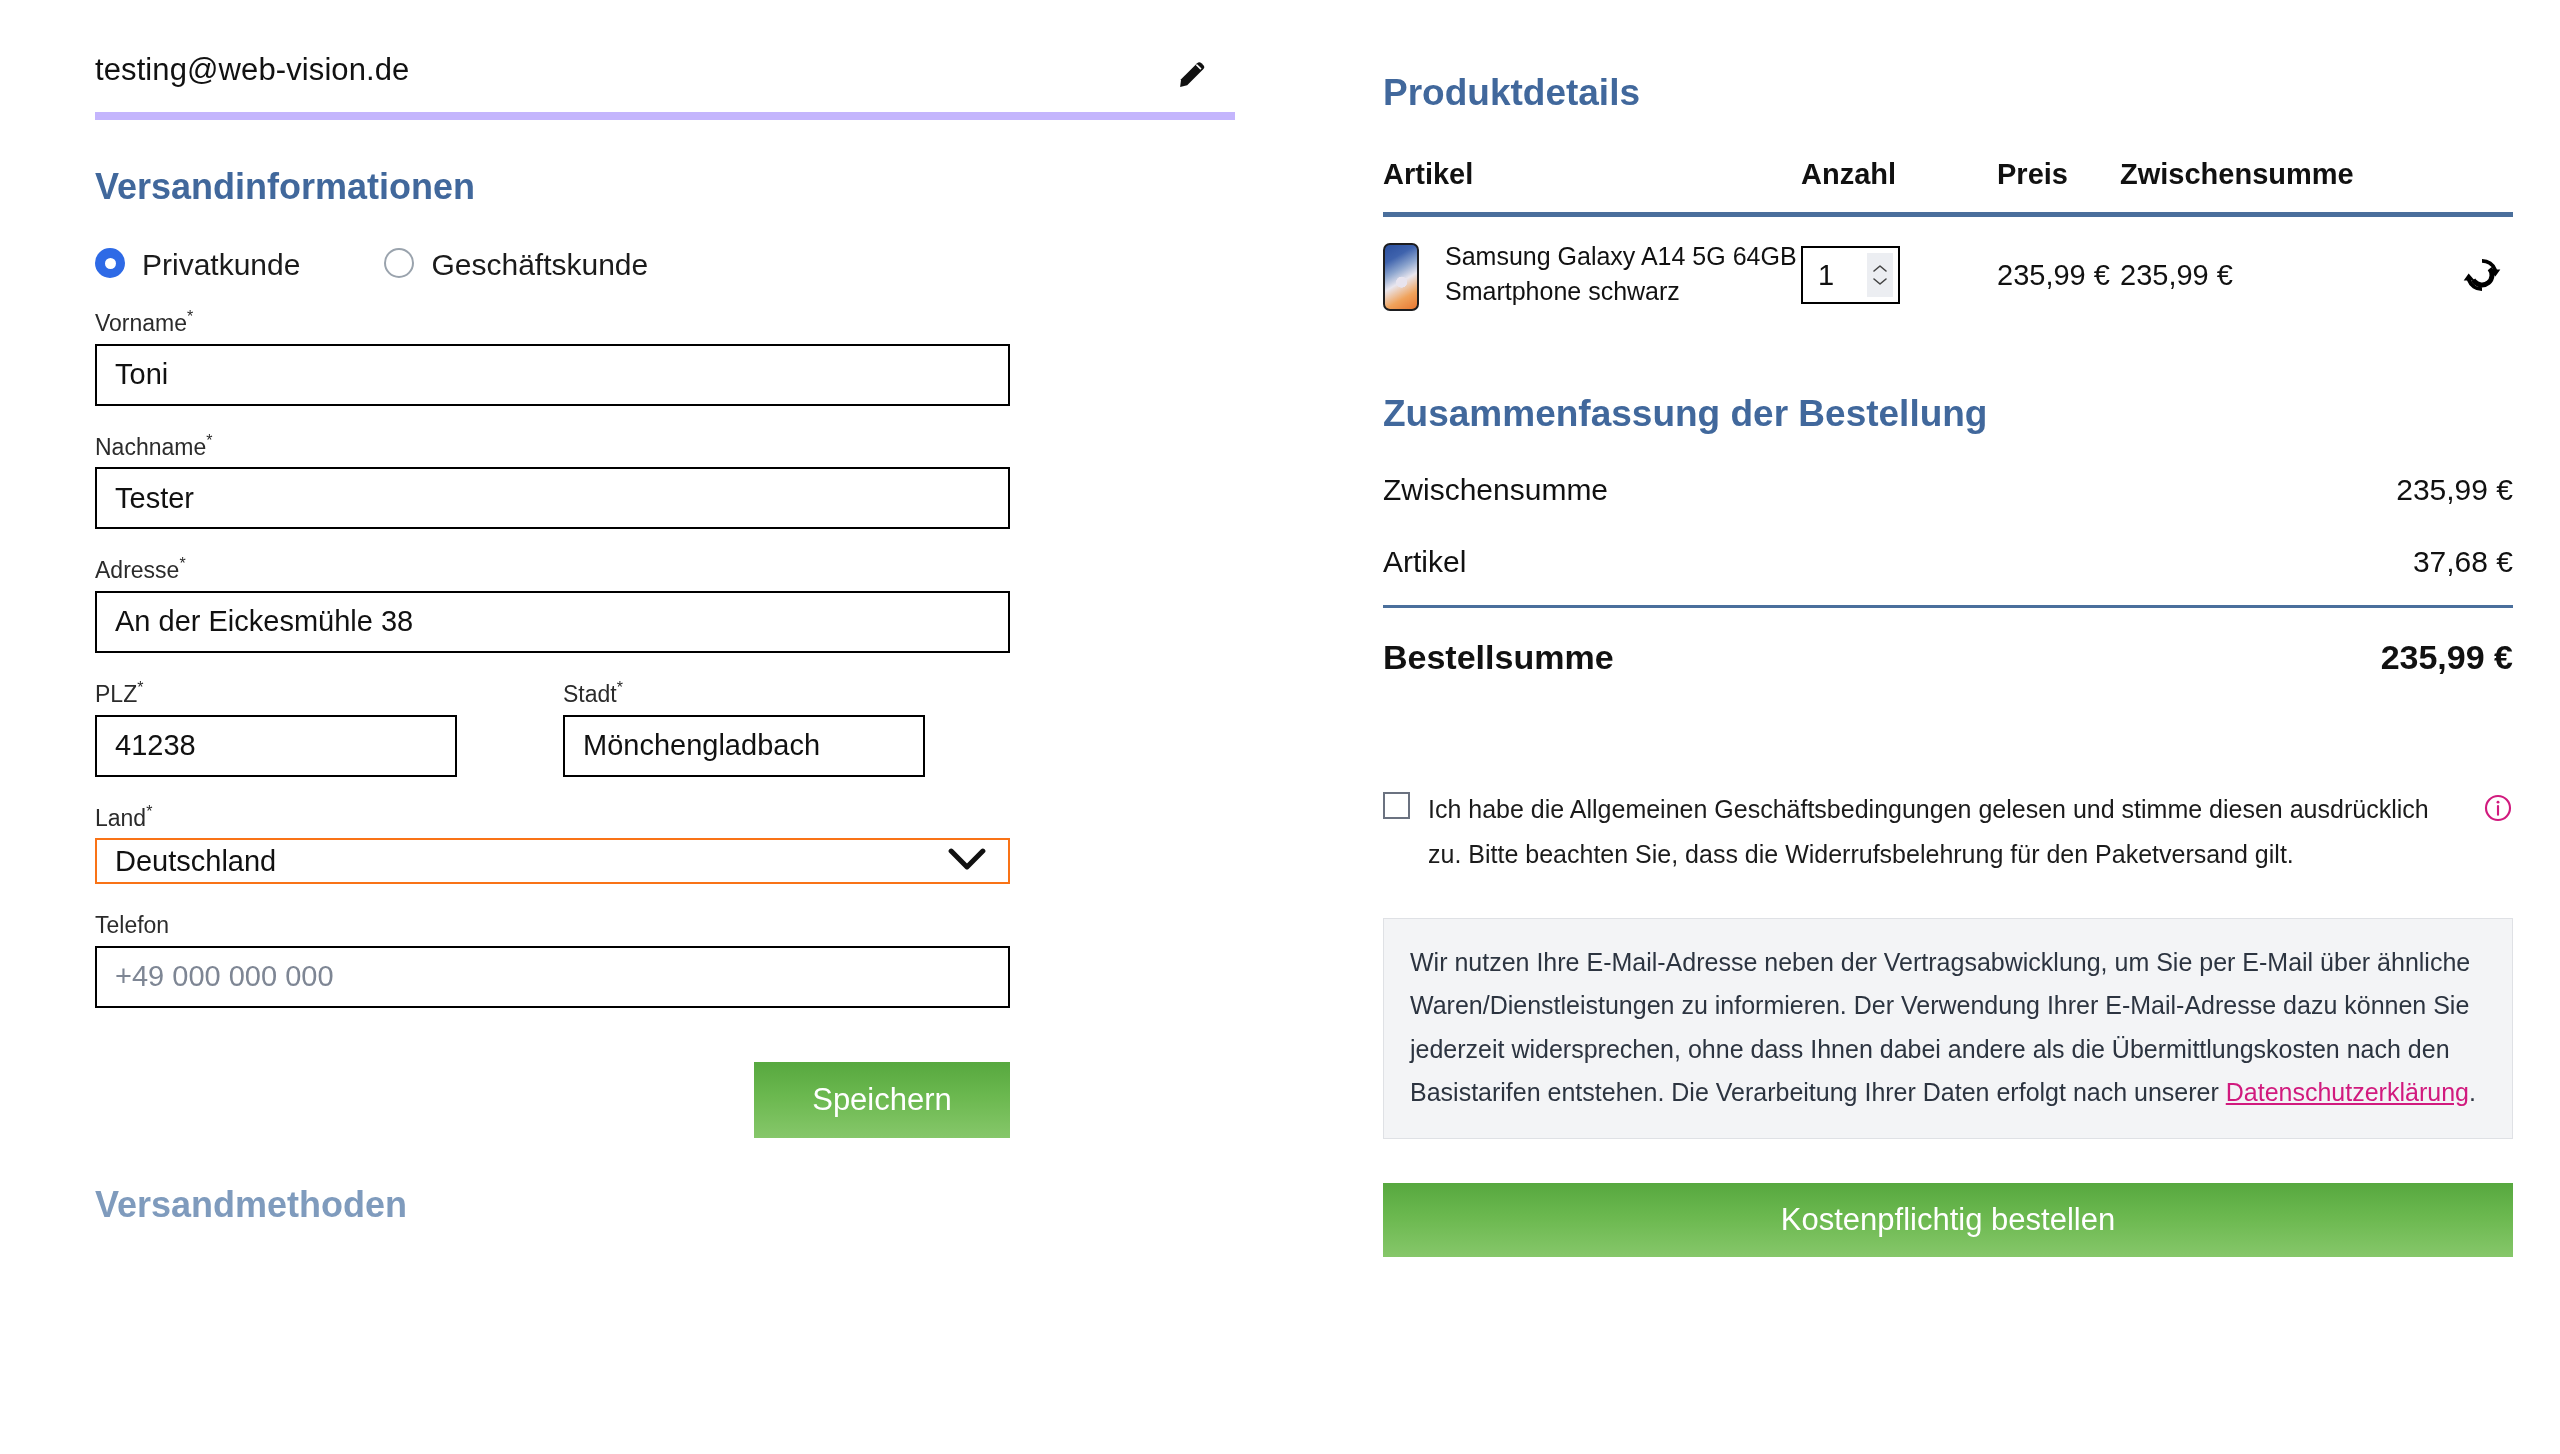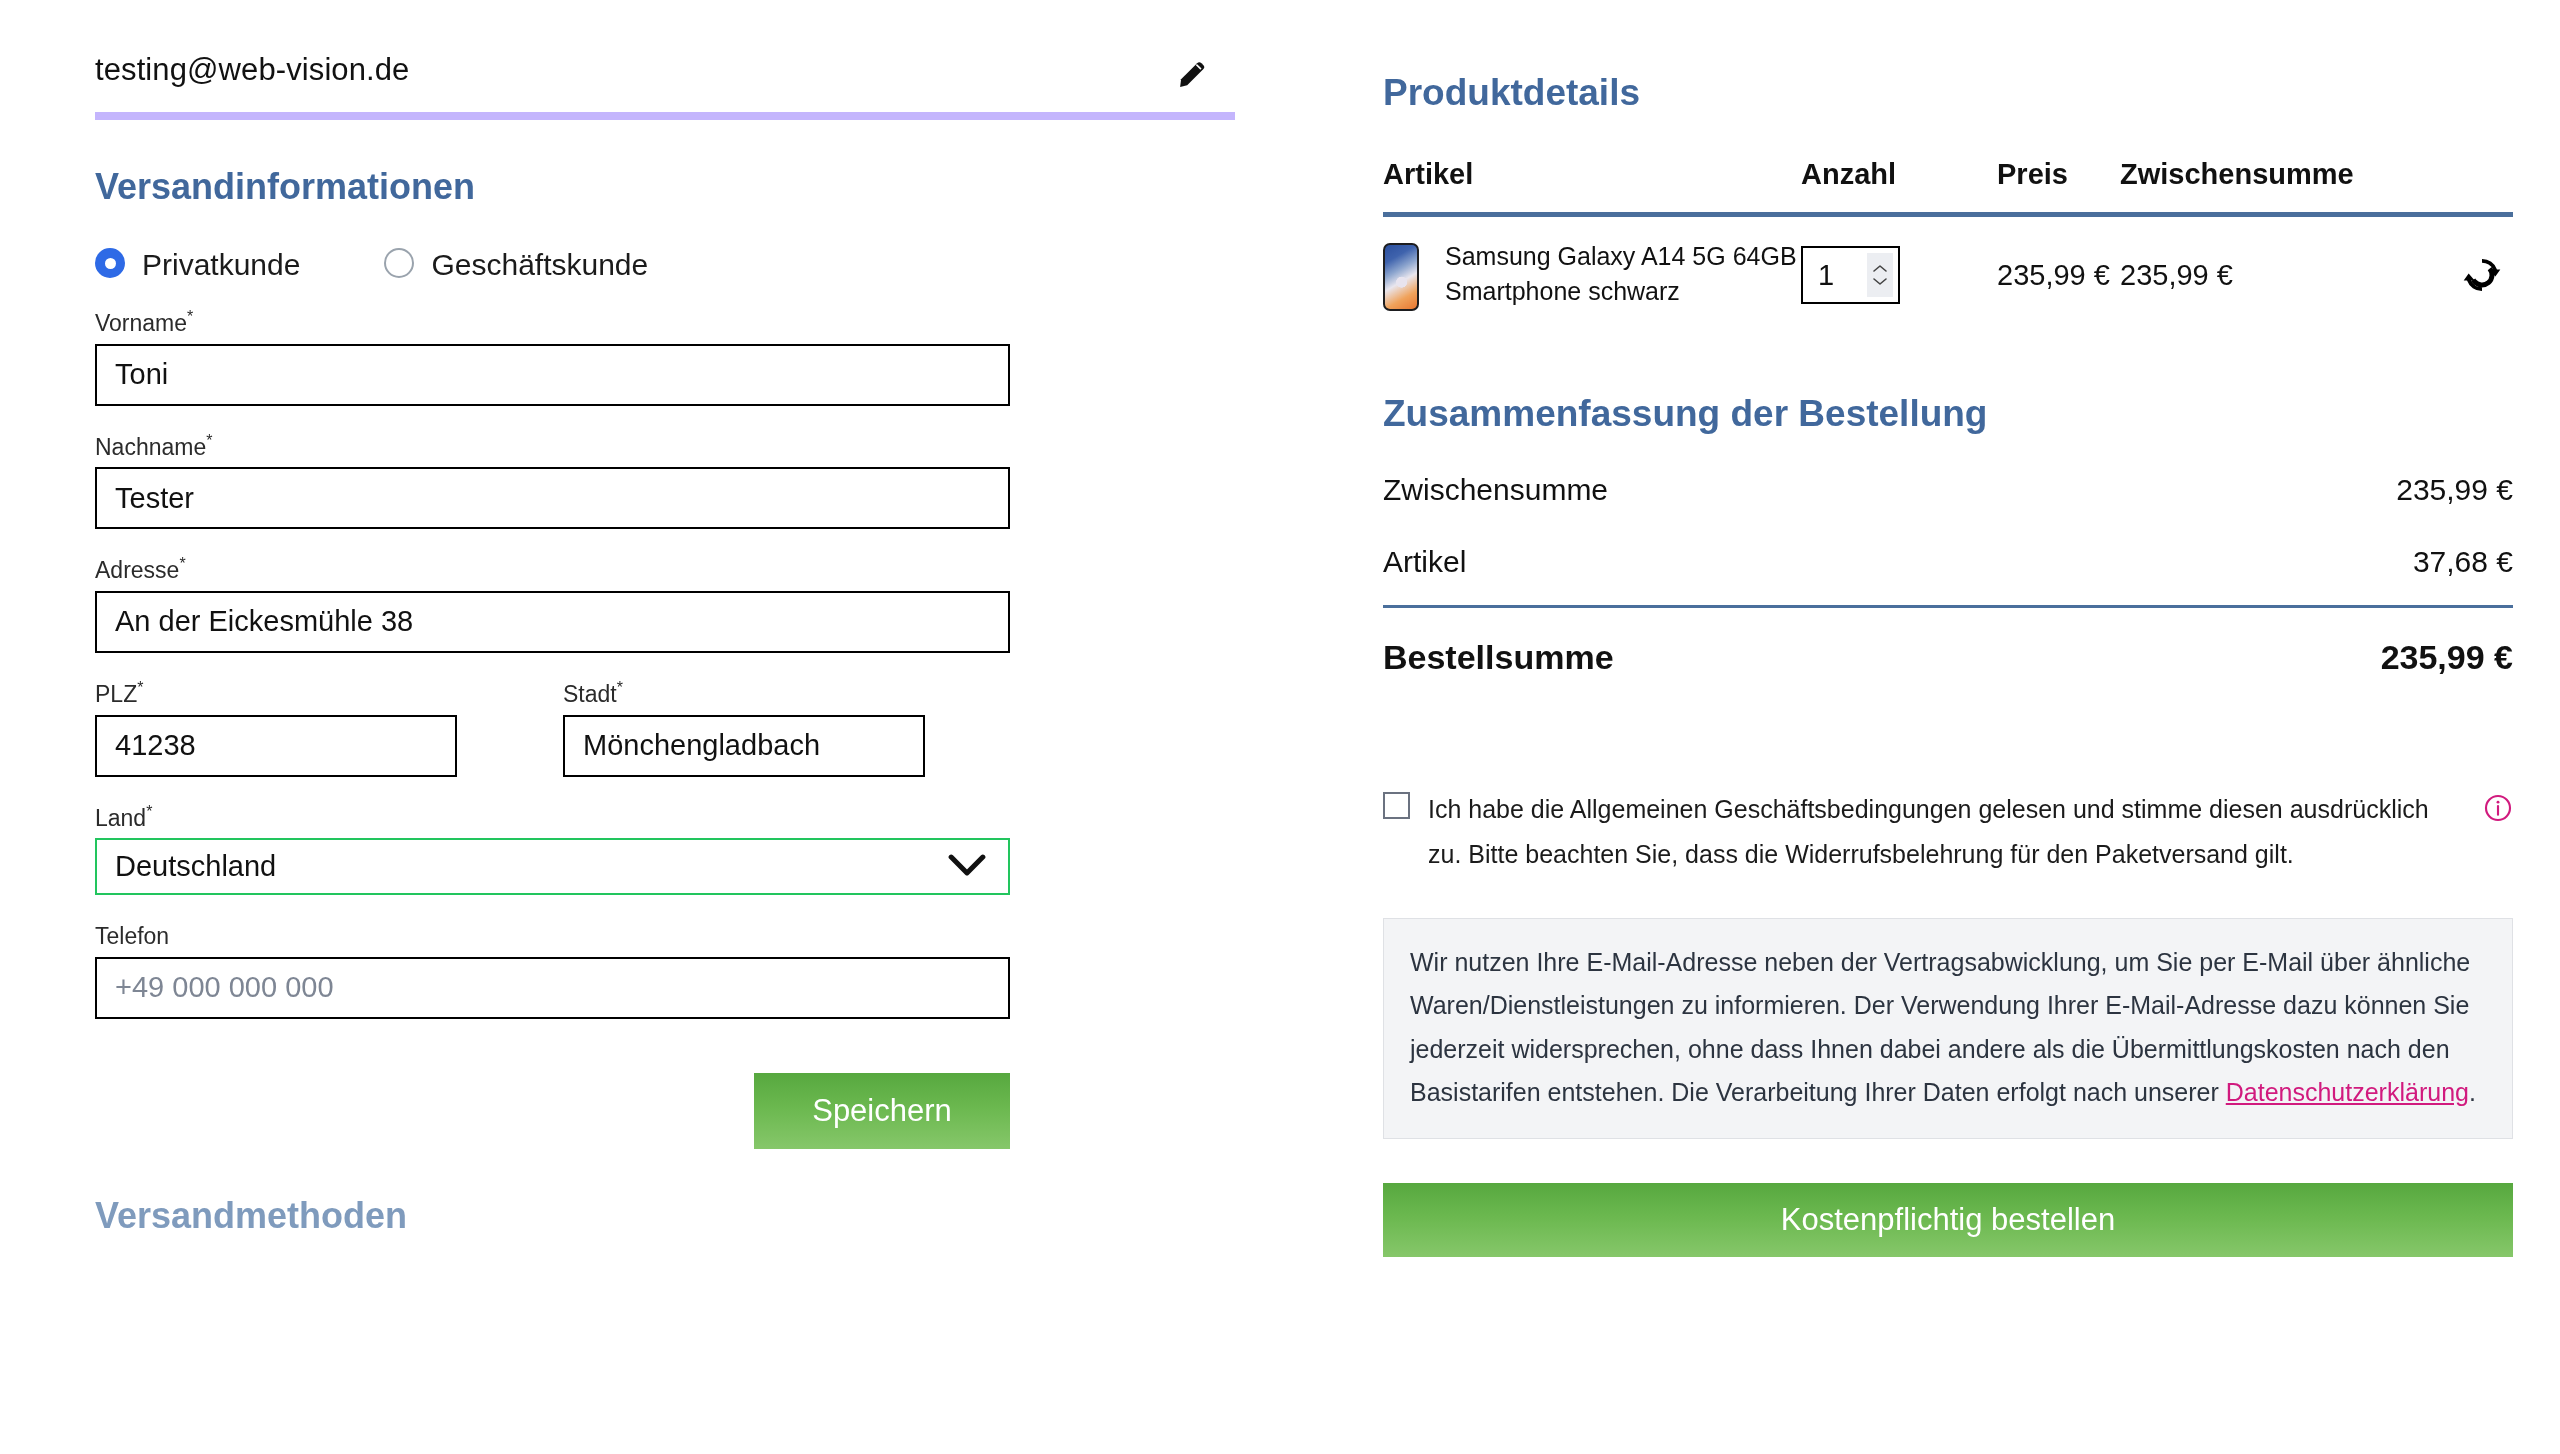--- a/index.html
+++ b/index.html
@@ -111,22 +111,22 @@
   }
   .text-input::placeholder { color: #7e8694; }
 
   .two-col { display: flex; gap: 22px; margin-top: 26px; }
   .two-col .col-plz { width: 446px; }
   .two-col .col-city { width: 446px; }
   .two-col .text-input { width: 362px; }
 
   .select-wrap { position: relative; width: 915px; }
   .select-box {
-    width: 915px; height: 57px;
-    border: 2px solid #22c55e;
+    width: 915px; height: 46px;
+    border: 2px solid #f97316;
     background: #fff;
     font-size: 29px;
     color: #111;
     padding: 0 18px;
     display: flex; align-items: center;
     cursor: pointer;
   }
   .chev {
     position: absolute;
     right: 24px; top: 50%;

